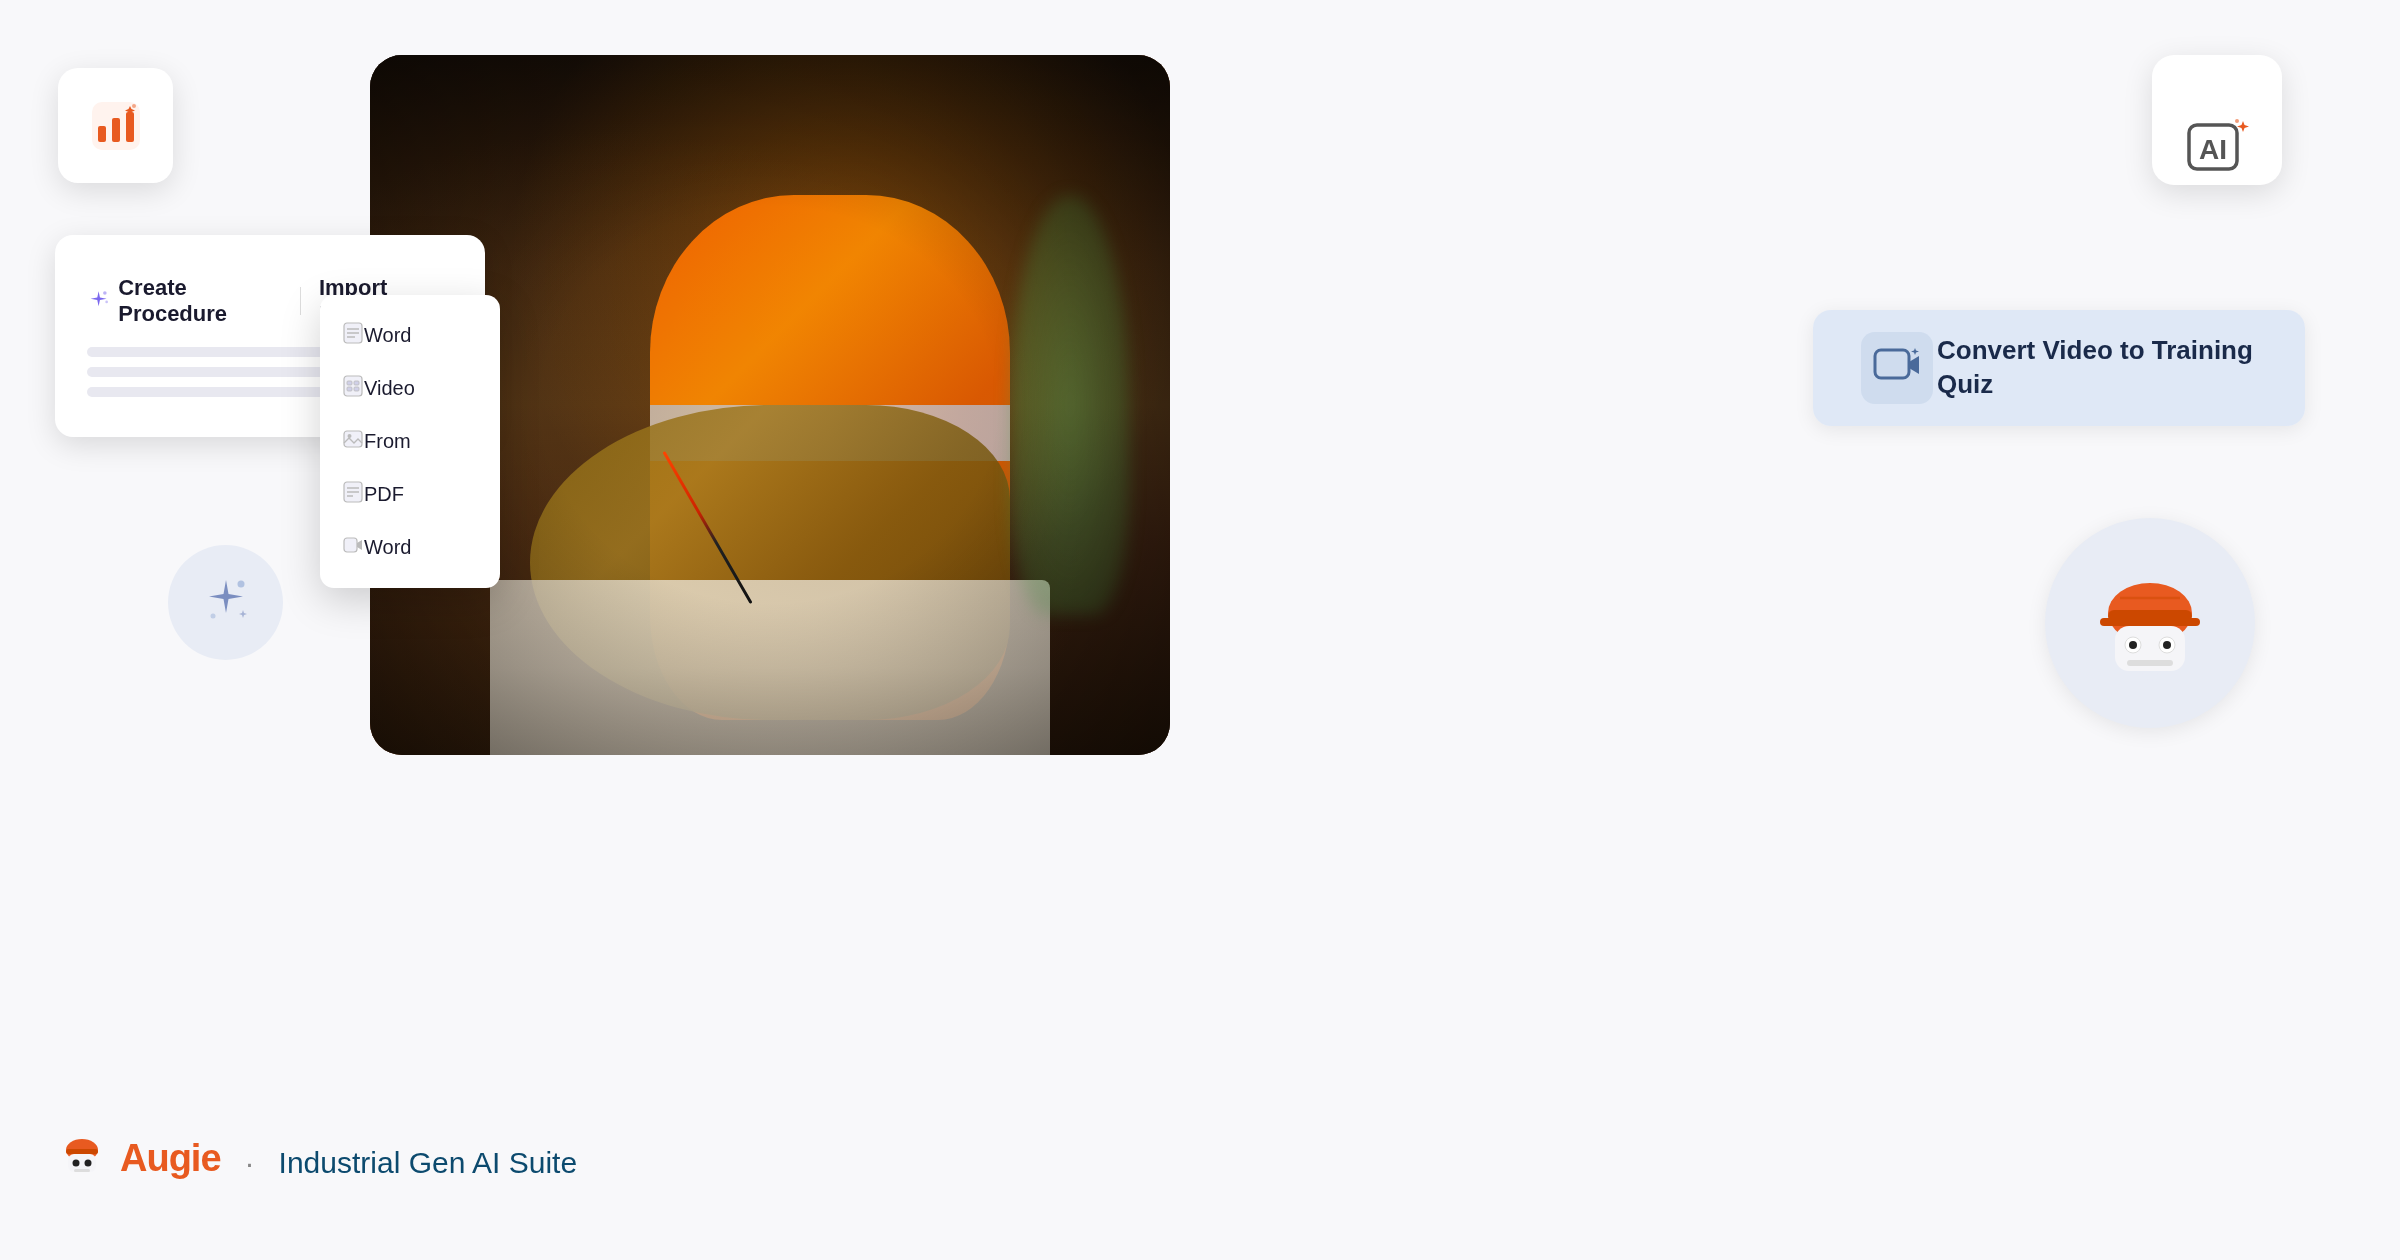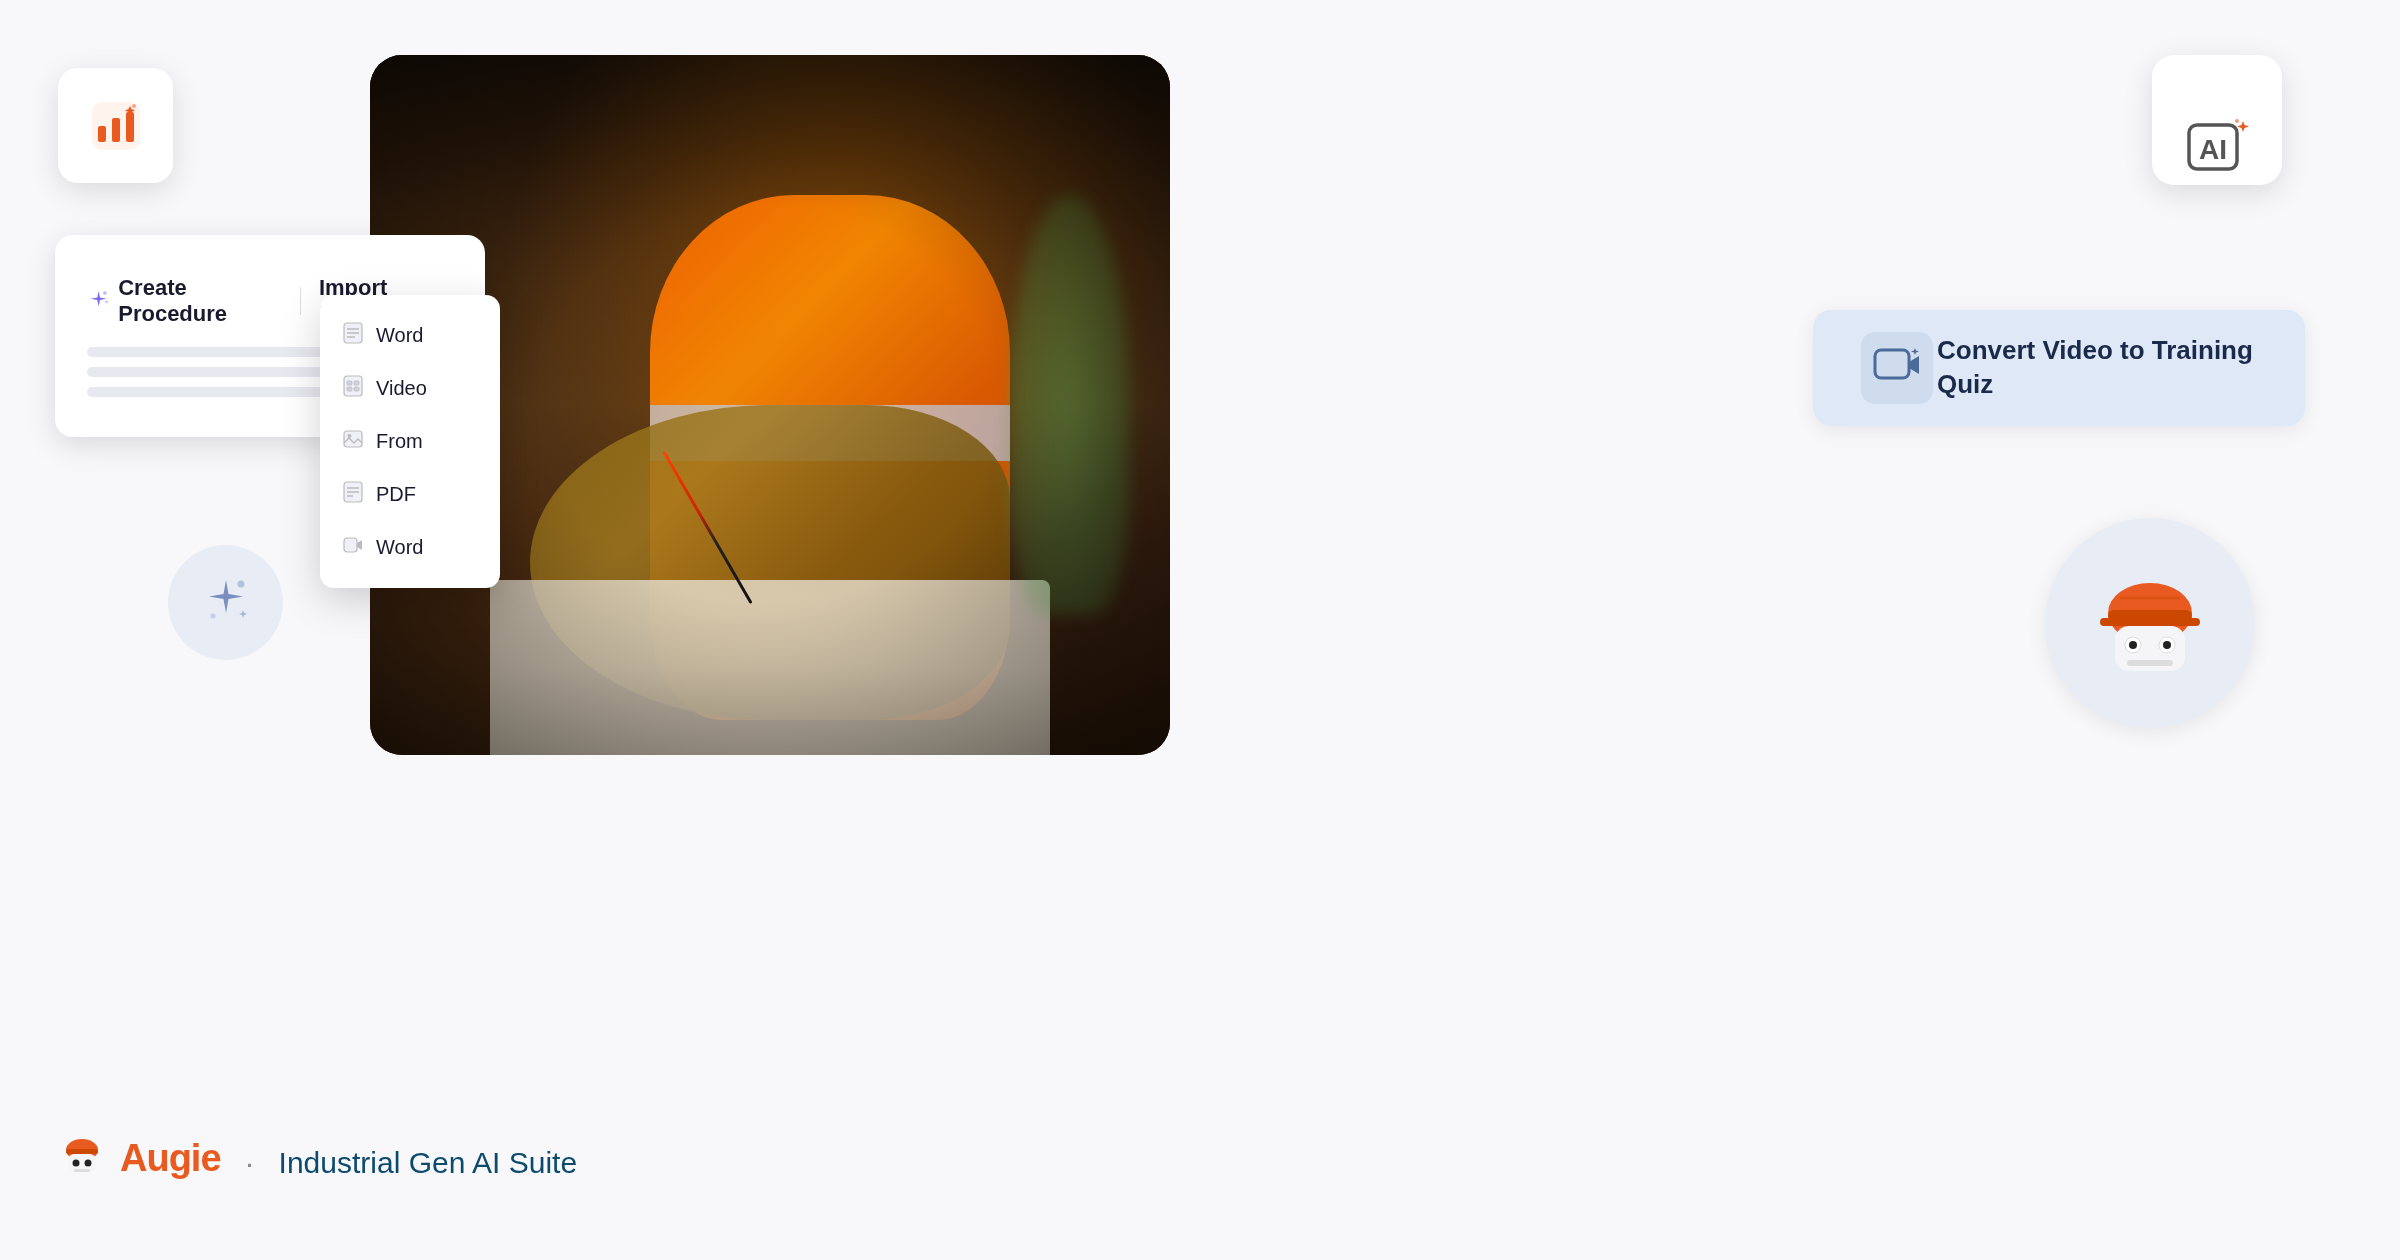--- a/index.html
+++ b/index.html
@@ -215,21 +215,21 @@
       width: 180px;
       background: white;
       border-radius: 14px;
       box-shadow: 0 12px 40px rgba(0,0,0,0.18);
       padding: 14px 0;
       z-index: 20;
     }
     .dropdown-item {
       display: flex;
       align-items: center;
-      gap: 12px;
+      gap: 0;
       padding: 13px 22px;
       font-size: 20px;
       color: #1a1a2e;
       cursor: pointer;
     }
     .dropdown-icon {
       font-size: 18px;
       color: #555;
       width: 22px;
       text-align: center;

